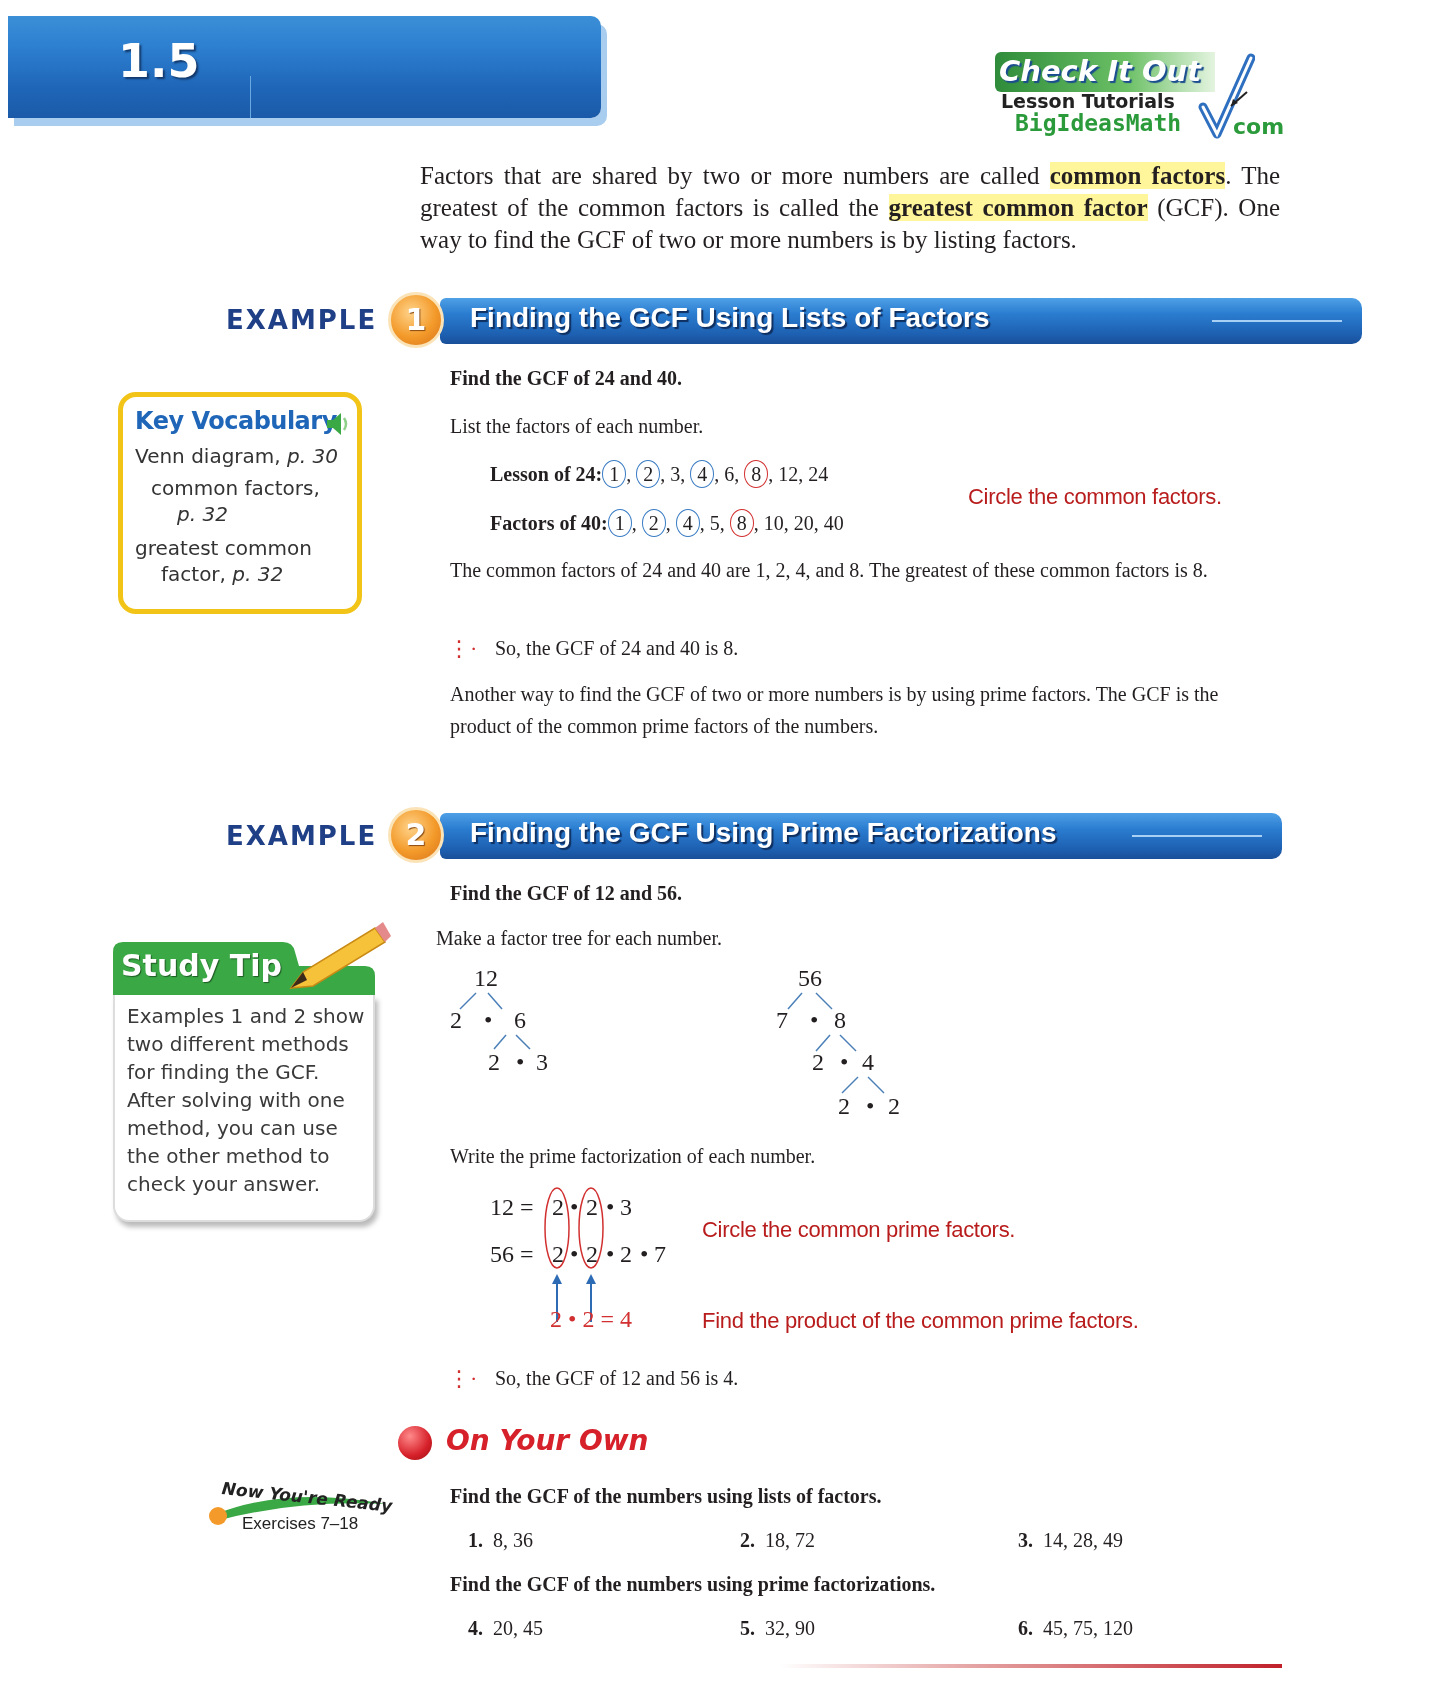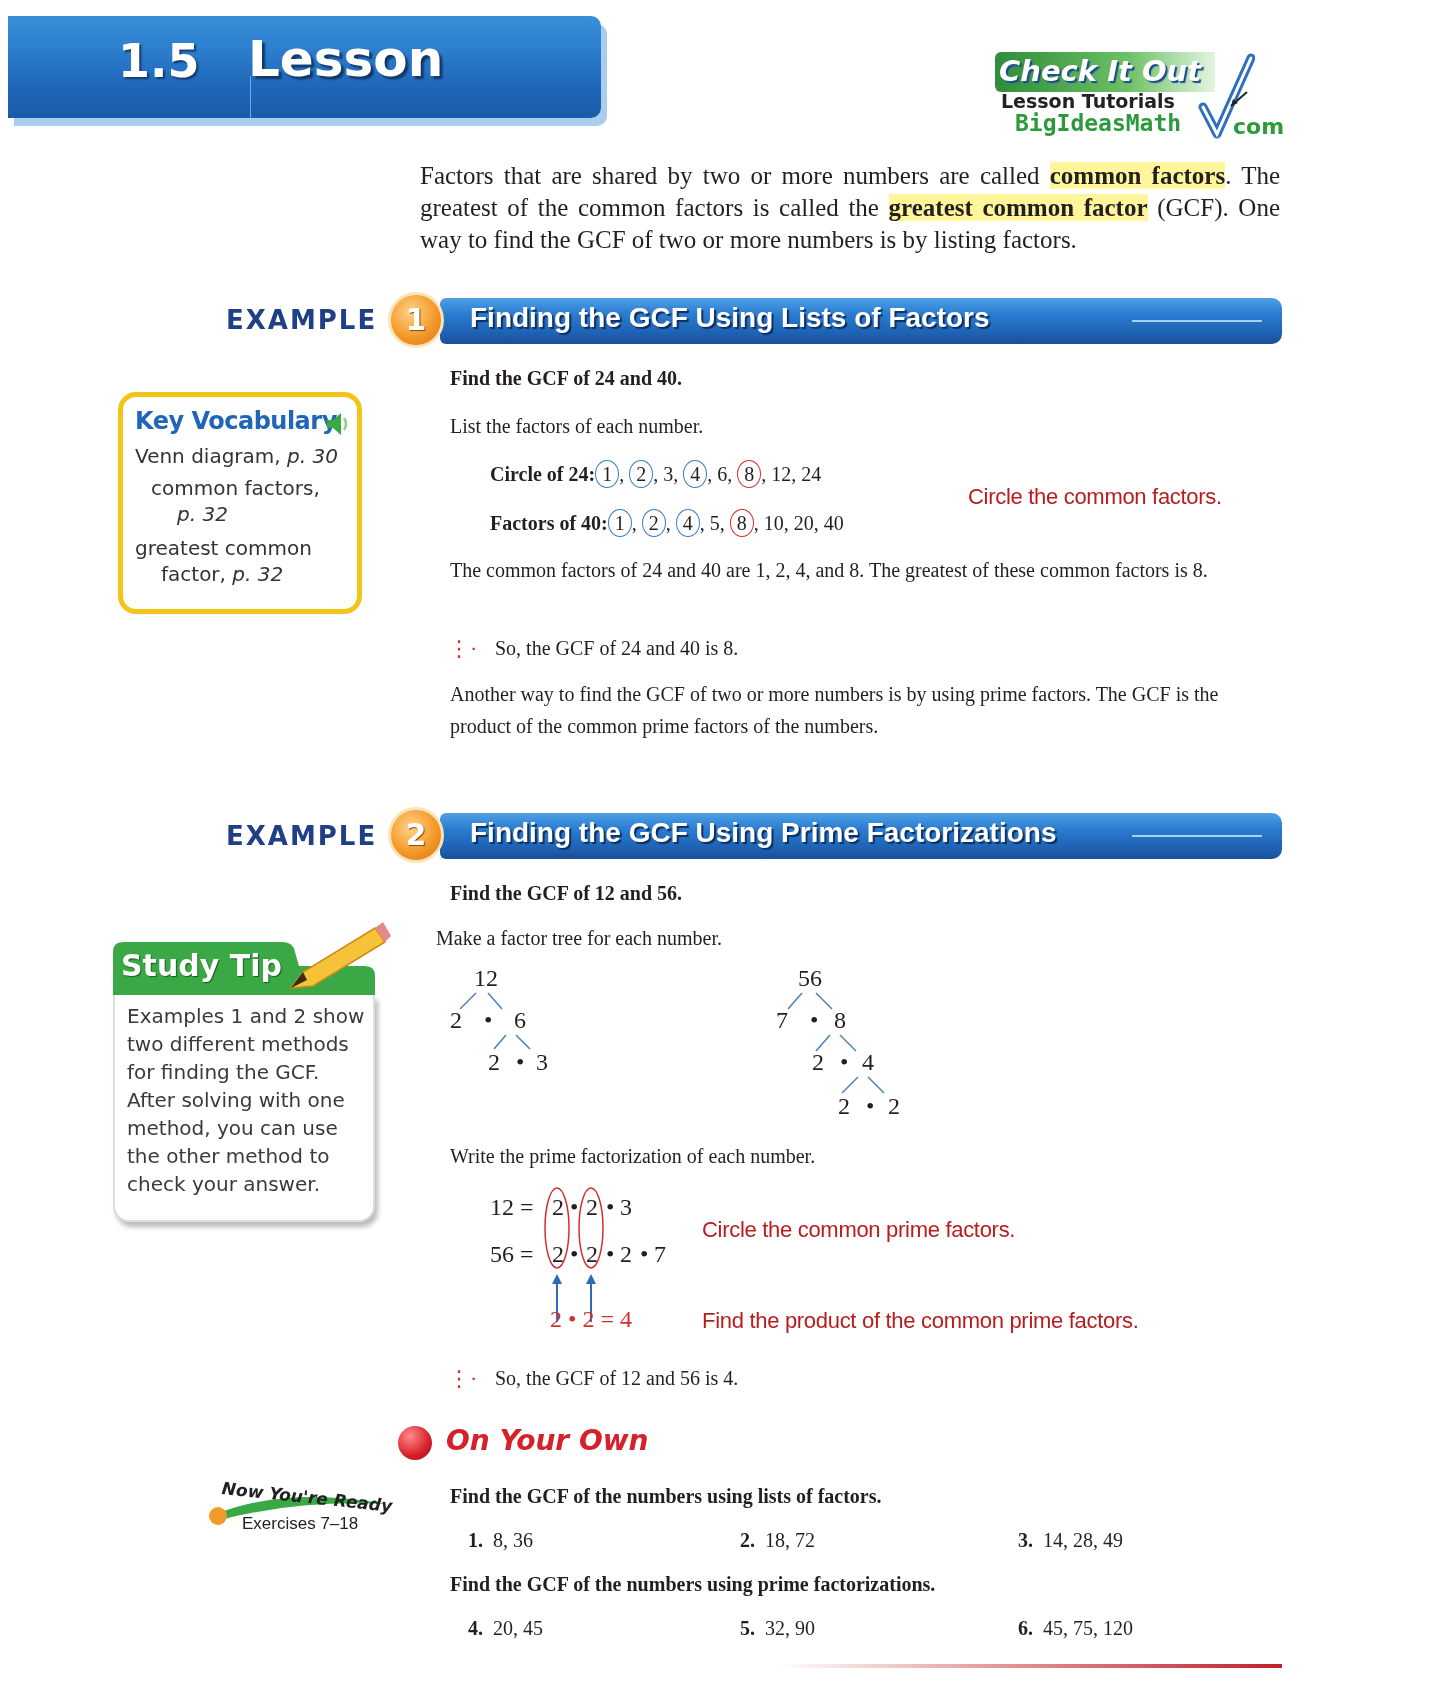--- a/index.html
+++ b/index.html
@@ -51,21 +51,20 @@
   .bullet{color:#d23030;font-size:22px;}
   .oyo-h{font:bold italic 28px "DejaVu Sans",sans-serif;color:#d6202a;}
   .ex-num{font-weight:bold;}
 </style>
 </head>
 <body>
 
 <div class="abs lesson-banner">
   <span class="num">1.5</span>
   <span class="split"></span>
-  <span class="title">Lesson</span>
 </div>
 
 <div class="abs checkit">
   <div class="bar"></div>
   <span class="t1">Check It Out</span>
   <span class="t2">Lesson Tutorials</span>
   <span class="t3">BigIdeasMath</span>
   <svg class="abs" style="left:200px;top:0;" width="60" height="90">
     <path d="M8 55 L22 82 L56 6" stroke="#2f6fc0" stroke-width="9" fill="none" stroke-linecap="round" stroke-linejoin="round"></path>
     <path d="M8 55 L22 82 L56 6" stroke="#fff" stroke-width="3" fill="none" stroke-linecap="round"></path>
@@ -73,21 +72,21 @@
       <path d="M36 54 l2 -7 l5 4 z" fill="#222"></path>
   </svg>
   <span class="t4">com</span>
 </div>
 
 <div class="abs intro" style="text-align:justify;">
   <span>Factors that are shared by two or more numbers are called </span><span class="hl">common factors</span><span>. The greatest of the common factors is called the </span><span class="hl">greatest common factor</span><span> (GCF). One way to find the GCF of two or more numbers is by listing factors.</span>
 </div>
 
 <div class="abs ex-label" style="left:226px;top:305px;">EXAMPLE</div>
-<div class="abs ex-bar" style="left:440px;top:298px;width:842px;">
+<div class="abs ex-bar" style="left:440px;top:298px;width:922px;">
   <span class="t">Finding the GCF Using Lists of Factors</span>
   <span class="line"></span>
 </div>
 <div class="abs ex-badge" style="left:388px;top:292px;">1</div>
 
 <div class="abs keyvocab">
   <span class="h">Key Vocabulary</span>
   <svg class="spk" width="28" height="26">
     <path d="M2 9 h6 l8 -7 v22 l-8 -7 h-6 z" fill="#3aa845"></path>
     <path d="M19 7 q4 6 0 12" stroke="#8fd08a" stroke-width="2.5" fill="none"></path>
@@ -101,21 +100,21 @@
   </div>
   <div class="it" style="top:138px;">
     <span>greatest common</span><br>
     <span style="padding-left:26px;">factor,</span> <i>p. 32</i>
   </div>
 </div>
 
 <div class="abs p b" style="left:450px;top:362px;">Find the GCF of 24 and 40.</div>
 <div class="abs p" style="left:450px;top:410px;">List the factors of each number.</div>
 <div class="abs p" style="left:490px;top:458px;">
-  <span class="b">Circle of 24:</span><span id="f24"><span class="circ">1</span><span>, </span><span class="circ">2</span><span>, </span><span>3</span><span>, </span><span class="circ">4</span><span>, </span><span>6</span><span>, </span><span class="circ red">8</span><span>, </span><span>12</span><span>, </span><span>24</span></span>
+  <span class="b">Lesson of 24:</span><span id="f24"><span class="circ">1</span><span>, </span><span class="circ">2</span><span>, </span><span>3</span><span>, </span><span class="circ">4</span><span>, </span><span>6</span><span>, </span><span class="circ red">8</span><span>, </span><span>12</span><span>, </span><span>24</span></span>
 </div>
 <div class="abs p" style="left:490px;top:507px;">
   <span class="b">Factors of 40:</span><span id="f40"><span class="circ">1</span><span>, </span><span class="circ">2</span><span>, </span><span class="circ">4</span><span>, </span><span>5</span><span>, </span><span class="circ red">8</span><span>, </span><span>10</span><span>, </span><span>20</span><span>, </span><span>40</span></span>
 </div>
 <div class="abs note" style="left:968px;top:484px;">Circle the common factors.</div>
 <div class="abs p" style="left:450px;top:554px;width:830px;">The common factors of 24 and 40 are 1, 2, 4, and 8. The greatest of these common factors is 8.</div>
 <div class="abs bullet" style="left:448px;top:636px;">⋮·</div>
 <div class="abs p" style="left:495px;top:632px;">So, the GCF of 24 and 40 is 8.</div>
 <div class="abs p" style="left:450px;top:678px;width:770px;">Another way to find the GCF of two or more numbers is by using prime factors. The GCF is the product of the common prime factors of the numbers.</div>
 

